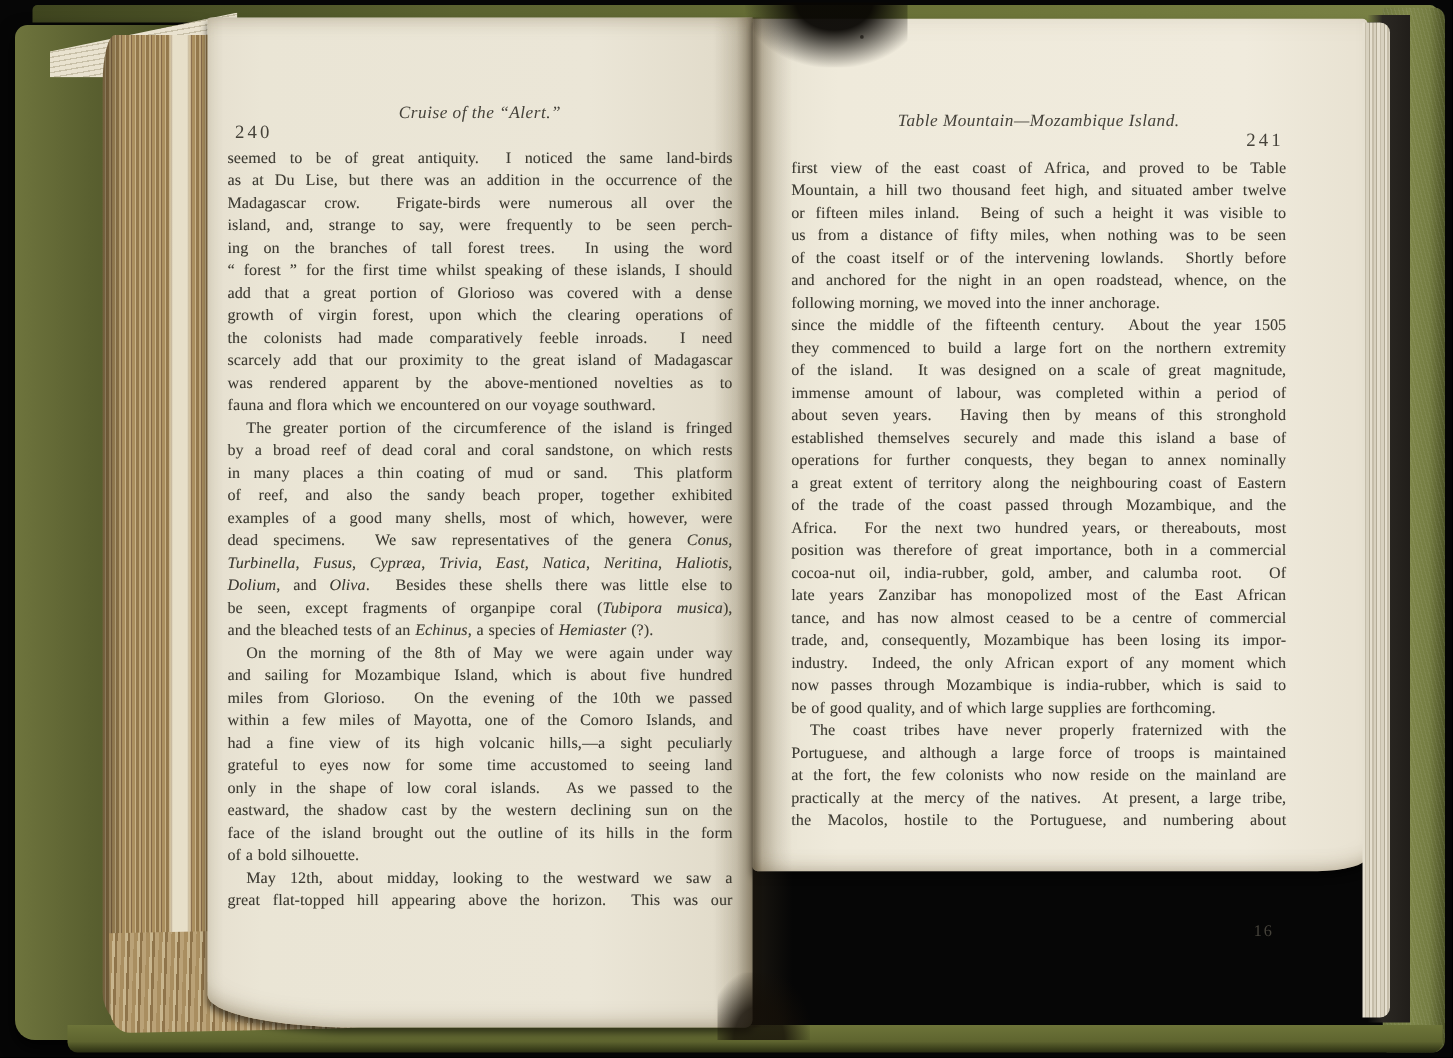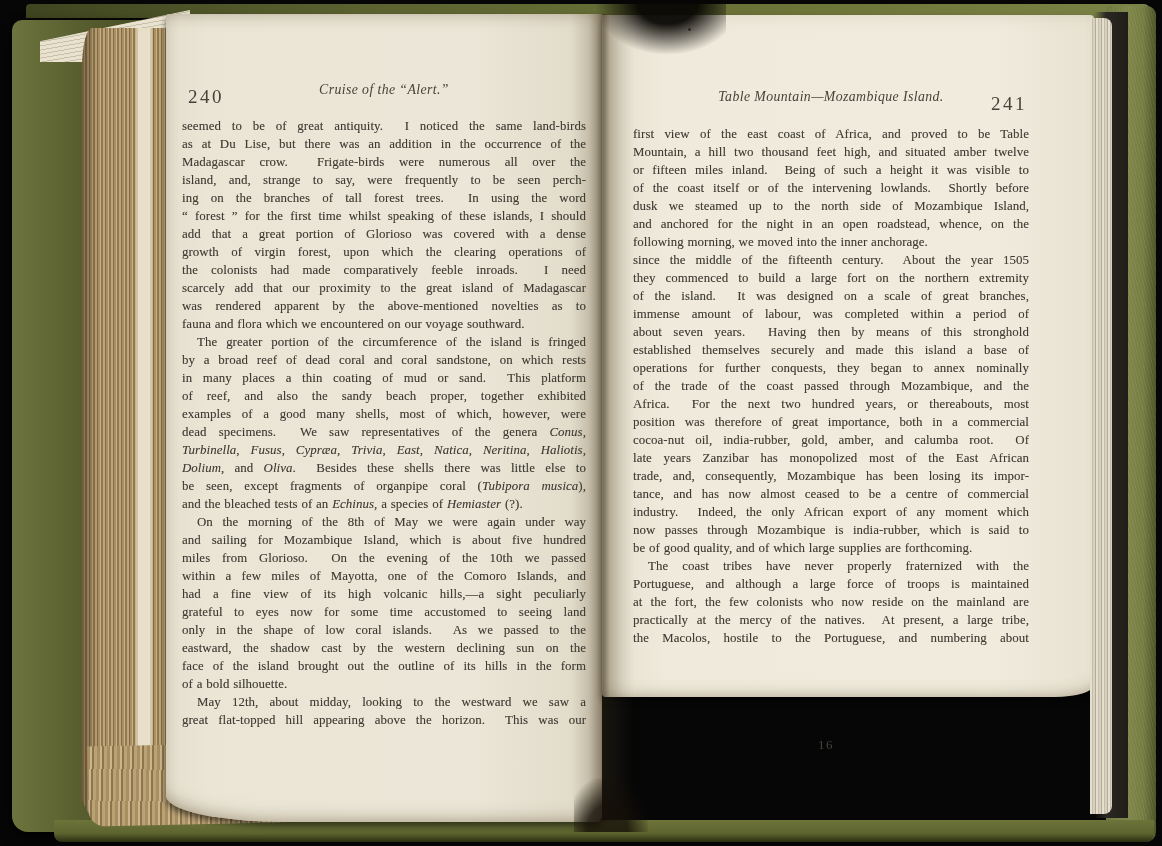--- a/index.html
+++ b/index.html
@@ -63,36 +63,36 @@
     background:radial-gradient(ellipse at 55% 0%,rgba(8,6,3,0.95) 0 30%,rgba(8,6,3,0) 72%);}
   .gutter-bottom{position:absolute;left:574px;top:778px;width:74px;height:54px;pointer-events:none;
     background:radial-gradient(ellipse at 45% 100%,rgba(20,15,8,0.8) 0 35%,rgba(20,15,8,0) 75%);}
 
   
   .pg-header{position:absolute;left:0;right:0;}
   .page-left .pg-header{top:68px;left:16px;width:404px;}
   .page-right .pg-header{top:74px;left:31px;width:396px;}
   .pg-title{display:block;text-align:center;font-style:italic;font-size:13.8px;
     color:#45423a;letter-spacing:0.4px;}
-  .pg-num{position:absolute;top:4px;font-size:19px;letter-spacing:2.5px;color:#45423a;}
+  .pg-num{position:absolute;top:16px;font-size:15px;letter-spacing:2.5px;color:#45423a;}
   .pg-num.left{left:6px;}
   .pg-num.right{right:2px;}
 
   .pg-body{position:absolute;}
   .page-left .pg-body{left:16px;top:103px;width:404px;}
   .page-right .pg-body{left:31px;top:110px;width:396px;}
 
   .line{height:18px;line-height:18px;font-size:12.8px;color:#3d3b33;
     white-space:pre-wrap;text-align:justify;letter-spacing:0.1px;word-spacing:0.5px;
     text-shadow:0.2px 0.2px 0.3px rgba(40,35,25,0.3);}
   .line.j{text-align-last:justify;}
   .line.ind{text-indent:15px;}
   .line i{font-style:italic;}
 
-  .sig{position:absolute;top:722px;left:31px;width:396px;text-align:center;
+  .sig{position:absolute;top:722px;left:31px;width:396px;text-align:right;
     padding-right:10px;font-size:13px;letter-spacing:1.5px;color:#45423a;box-sizing:border-box;}
   .speck{position:absolute;left:684px;top:28px;width:3px;height:3px;border-radius:50%;background:#6a655a;}
 </style>
 </head>
 <body>
 
 <div class="scene">
   <div class="cover-top"></div>
   <div class="cover-left"></div>
   <div class="cover-right"></div>
@@ -148,38 +148,39 @@
 
   <div class="page page-right">
     <div class="pg-header">
       <span class="pg-title">Table Mountain—Mozambique Island.</span>
       <span class="pg-num right">241</span>
     </div>
     <div class="pg-body">
         <div class="line j">first view of the east coast of Africa, and proved to be Table</div>
         <div class="line j">Mountain, a hill two thousand feet high, and situated amber twelve</div>
         <div class="line j">or fifteen miles inland.  Being of such a height it was visible to</div>
+        <div class="line j">us from a distance of fifty miles, when nothing was to be seen</div>
         <div class="line j">of the coast itself or of the intervening lowlands.  Shortly before</div>
-        <div class="line j">dusk we steamed up to the north side of Mozambique Island,</div>
         <div class="line j">and anchored for the night in an open roadstead, whence, on the</div>
         <div class="line">following morning, we moved into the inner anchorage.</div>
         <div class="line j">since the middle of the fifteenth century.  About the year 1505</div>
         <div class="line j">they commenced to build a large fort on the northern extremity</div>
-        <div class="line j">of the island.  It was designed on a scale of great branches,</div>
+        <div class="line j">of the island.  It was designed on a scale of great magnitude,</div>
         <div class="line j">immense amount of labour, was completed within a period of</div>
         <div class="line j">about seven years.  Having then by means of this stronghold</div>
         <div class="line j">established themselves securely and made this island a base of</div>
         <div class="line j">operations for further conquests, they began to annex nominally</div>
+        <div class="line j">a great extent of territory along the neighbouring coast of Eastern</div>
         <div class="line j">of the trade of the coast passed through Mozambique, and the</div>
         <div class="line j">Africa.  For the next two hundred years, or thereabouts, most</div>
         <div class="line j">position was therefore of great importance, both in a commercial</div>
         <div class="line j">cocoa-nut oil, india-rubber, gold, amber, and calumba root.  Of</div>
         <div class="line j">late years Zanzibar has monopolized most of the East African</div>
+        <div class="line j">tance, and has now almost ceased to be a centre of commercial</div>
         <div class="line j">trade, and, consequently, Mozambique has been losing its impor-</div>
-        <div class="line j">tance, and has now almost ceased to be a centre of commercial</div>
         <div class="line j">industry.  Indeed, the only African export of any moment which</div>
         <div class="line j">now passes through Mozambique is india-rubber, which is said to</div>
         <div class="line">be of good quality, and of which large supplies are forthcoming.</div>
         <div class="line j ind">The coast tribes have never properly fraternized with the</div>
         <div class="line j">Portuguese, and although a large force of troops is maintained</div>
         <div class="line j">at the fort, the few colonists who now reside on the mainland are</div>
         <div class="line j">practically at the mercy of the natives.  At present, a large tribe,</div>
         <div class="line j">the Macolos, hostile to the Portuguese, and numbering about</div>
       </div>
     <div class="sig">16</div>

